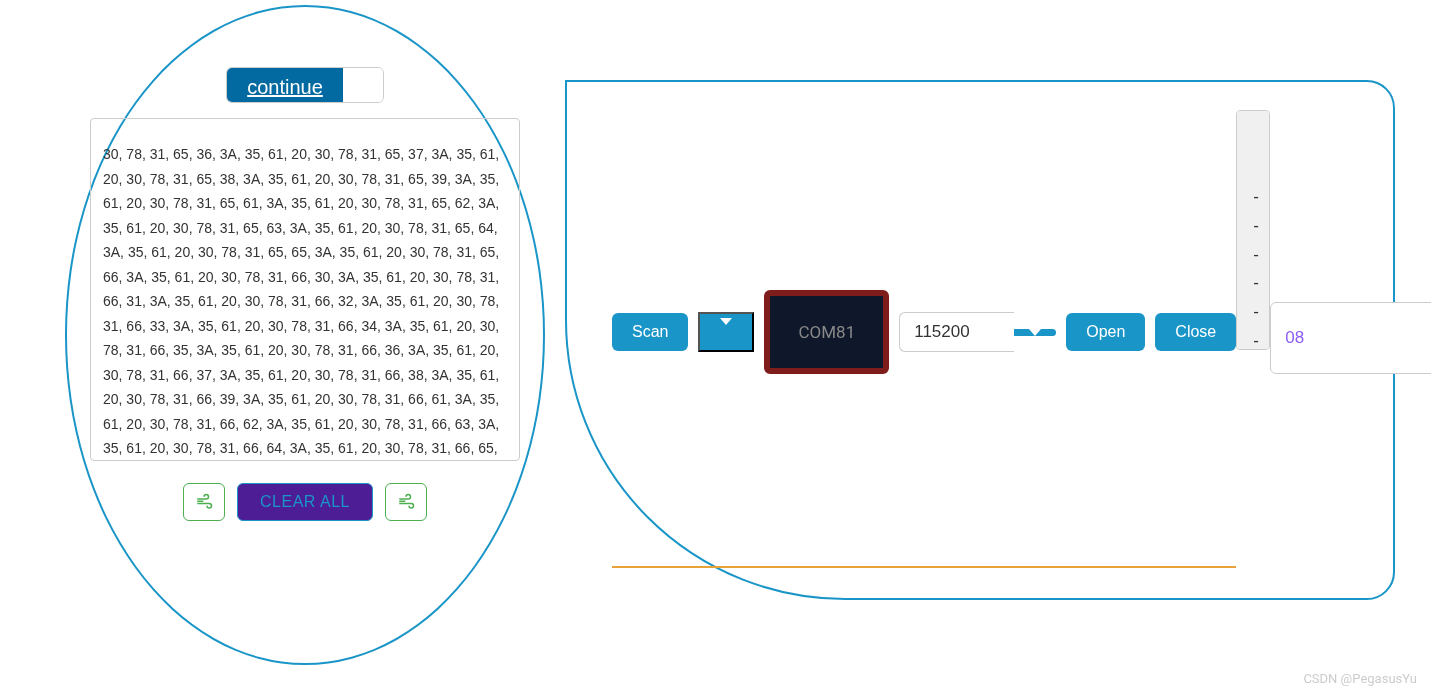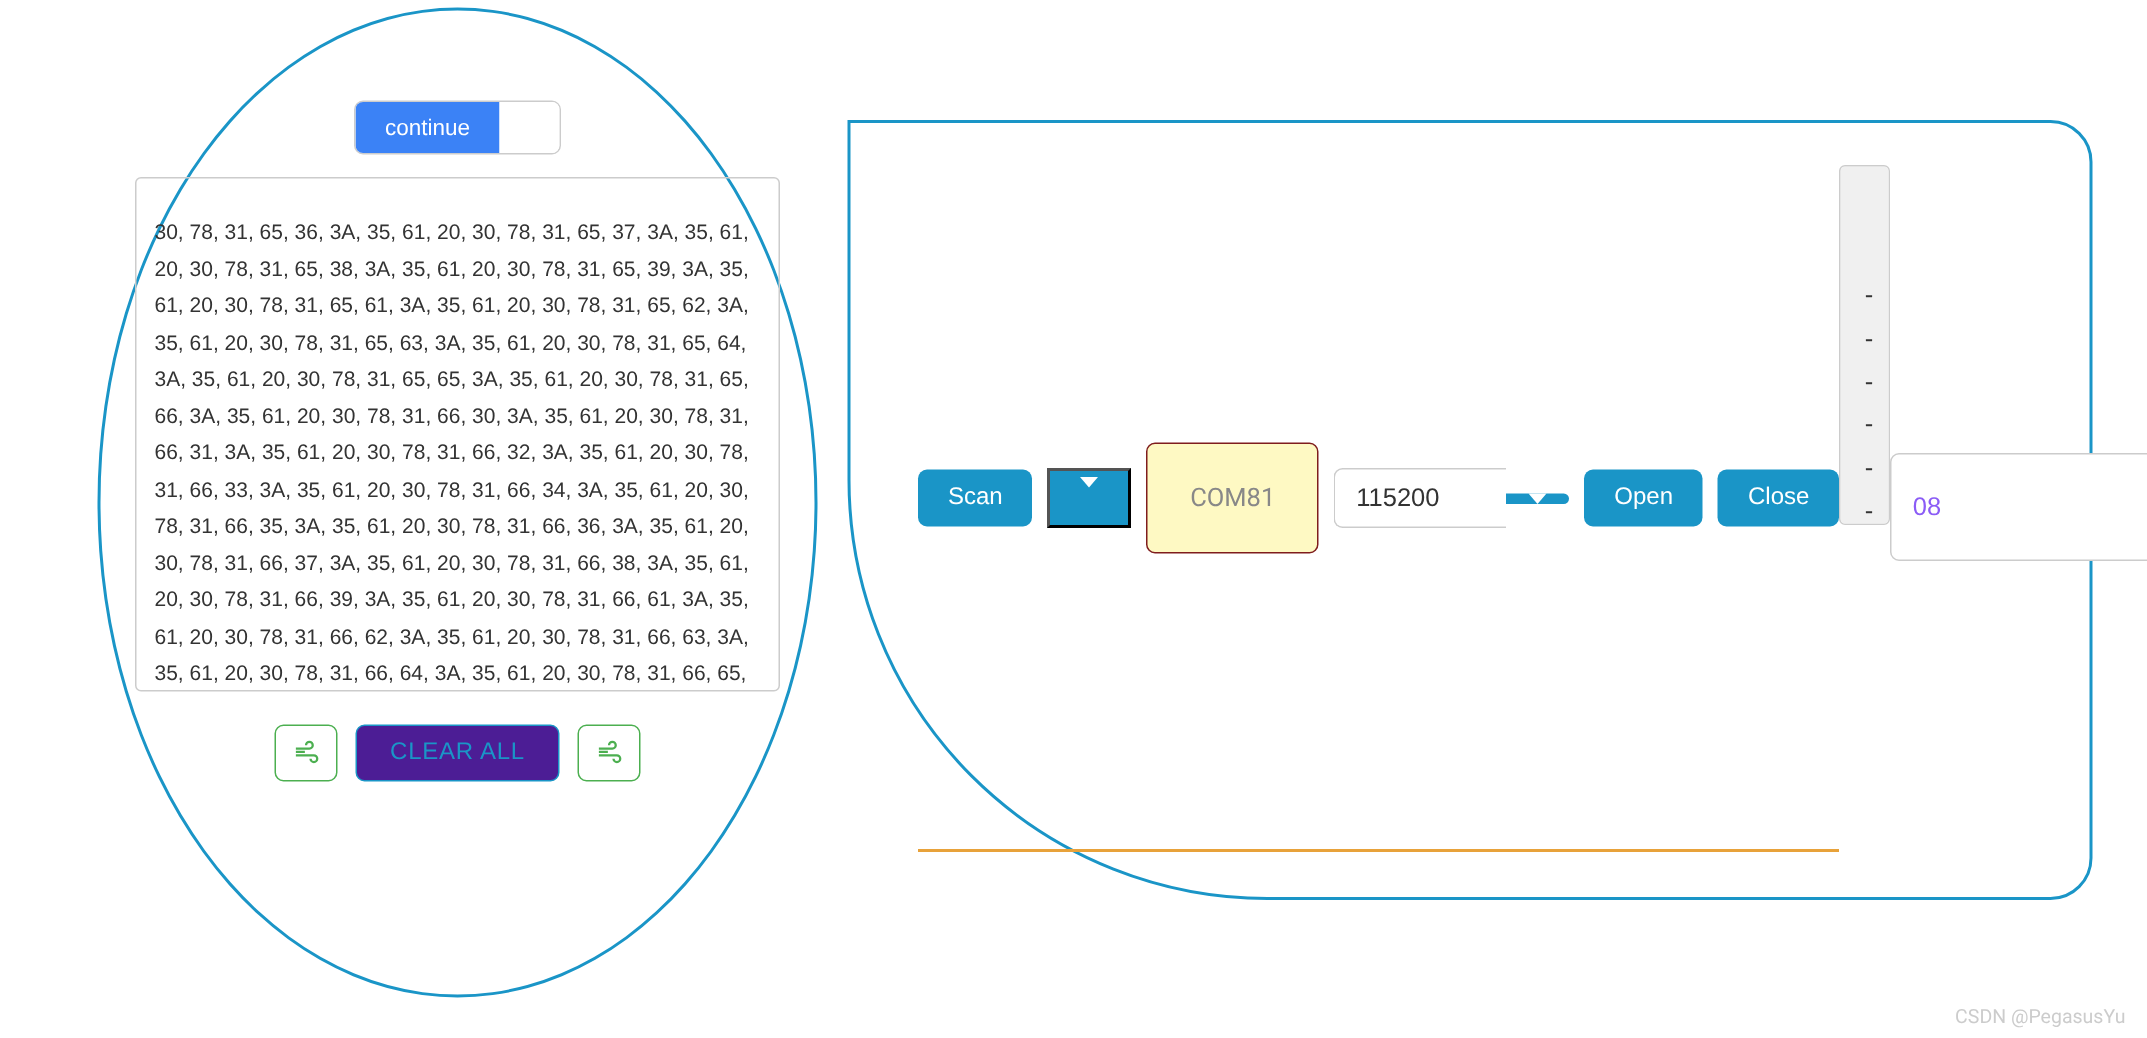--- a/index.html
+++ b/index.html
@@ -33,26 +33,27 @@
     .continue-toggle {
       display: flex;
       align-items: center;
       margin-bottom: 15px;
       border: 1px solid #ccc;
       border-radius: 6px;
       overflow: hidden;
       height: 36px;
     }
     .continue-btn {
-      background: #3b82f6;
+      background: #0369a1;
       color: #fff;
       padding: 8px 20px;
       border: none;
-      font-size: 15px;
+      font-size: 20px;
       height: 100%;
+      text-decoration: underline;
     }
     .toggle-blank {
       width: 40px;
       height: 100%;
       background: #fff;
     }
     .data-box {
       width: 430px;
       height: 343px;
       border: 1px solid #ccc;
@@ -128,23 +129,23 @@
       height: 40px;
       position: relative;
     }
     .caret-down {
       width: 0; height: 0;
       border-left: 6px solid transparent;
       border-right: 6px solid transparent;
       border-top: 7px solid #fff;
     }
     .port-label {
-      border: 1px solid #7f1d1d;
-      border-radius: 6px;
-      background: #fef9c3;
+      border: 6px solid #7f1d1d;
+      border-radius: 6px;
+      background: #0f172a;
       color: #888;
       padding: 26px 28px;
       font-size: 17px;
     }
     .baud-group {
       display: flex;
       align-items: center;
     }
     .baud-input {
       border: 1px solid #ccc;

